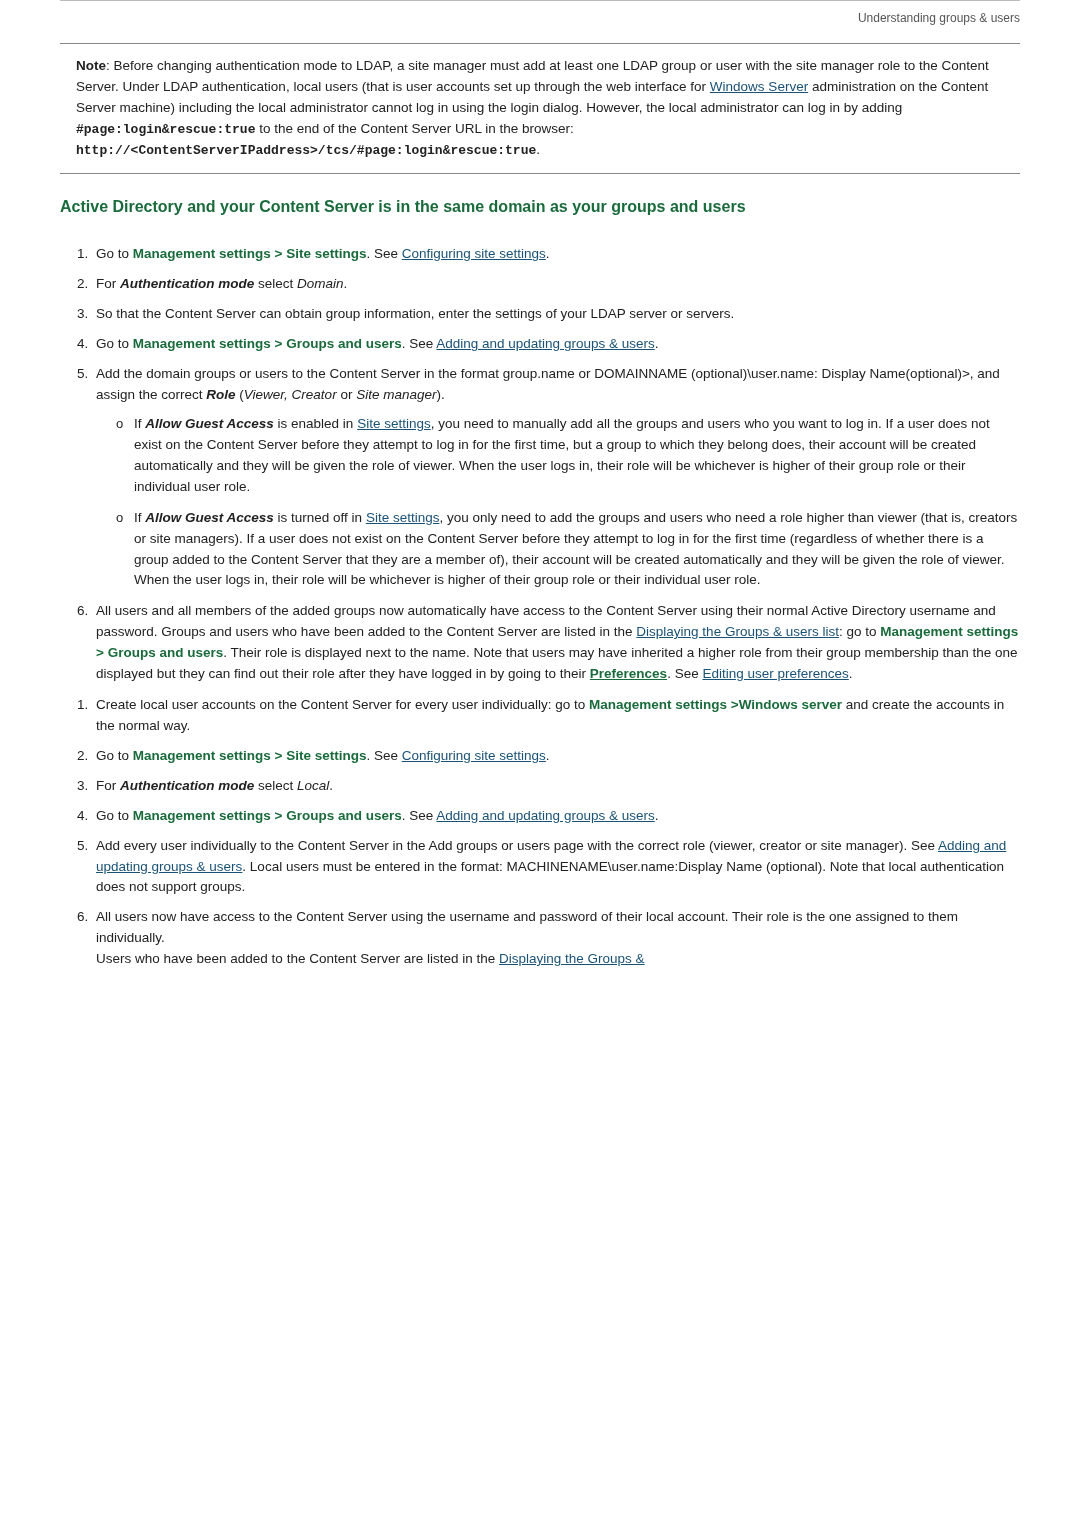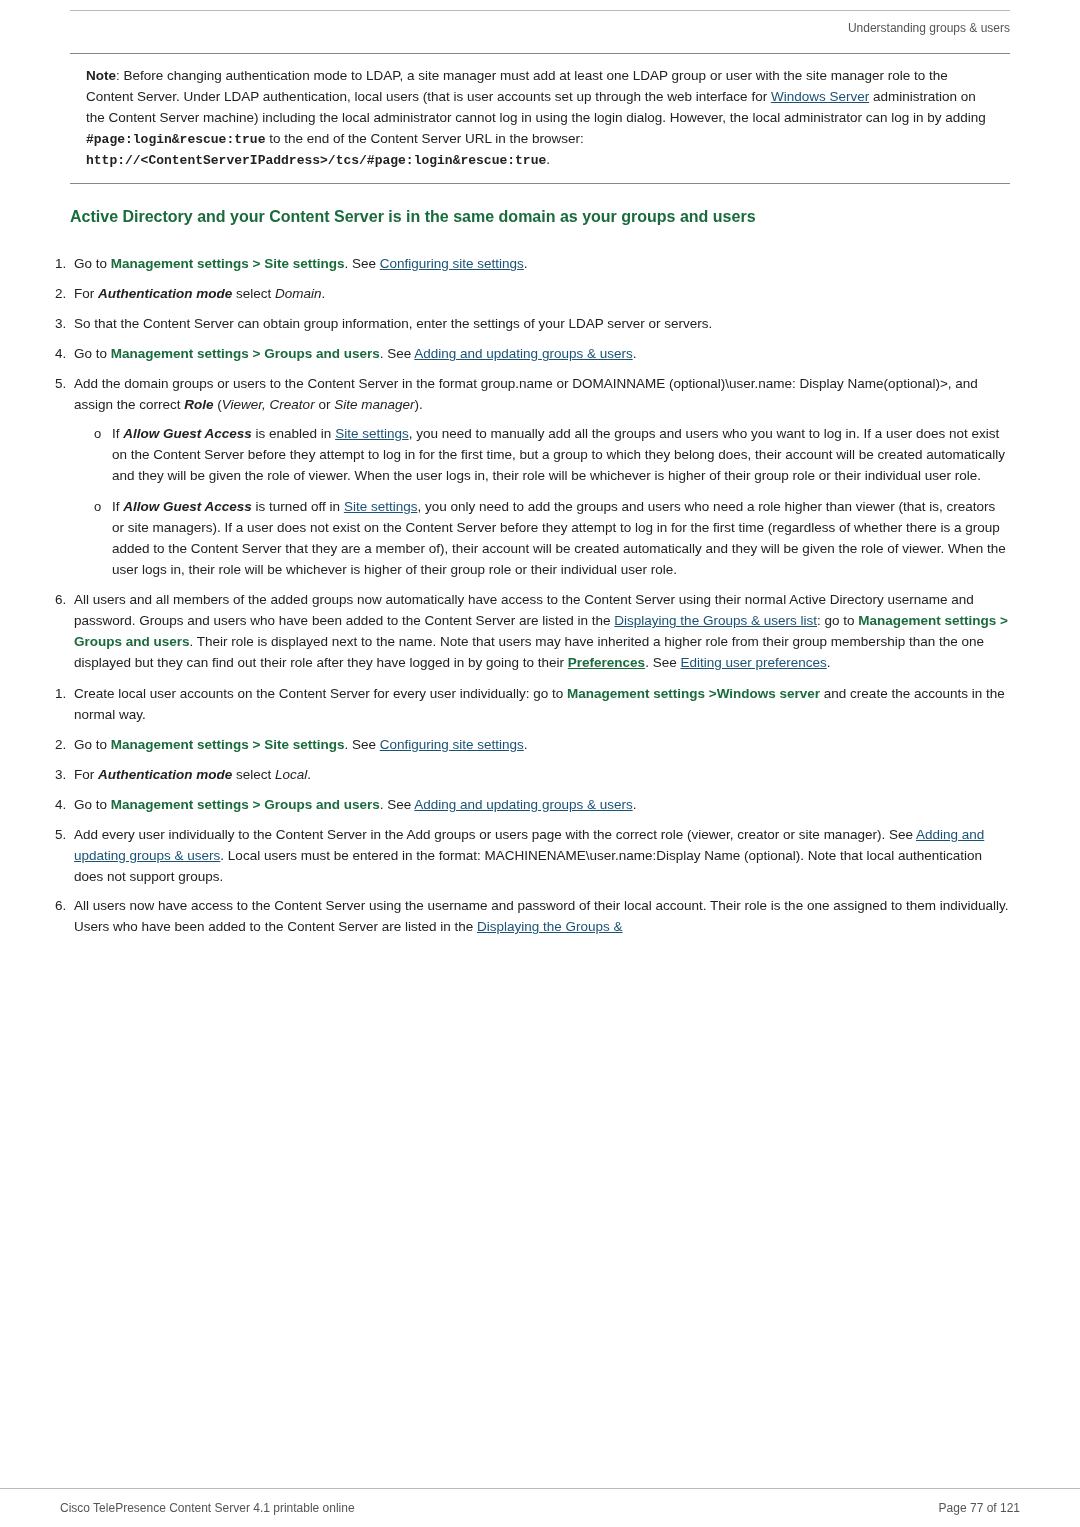--- a/index.html
+++ b/index.html
@@ -8,21 +8,21 @@
       font-size: 13.5px;
       color: #222;
       background: #fff;
       width: 1080px;
       min-height: 1527px;
       position: relative;
     }
     .page {
       width: 1080px;
       min-height: 1527px;
-      padding: 10px;
+      padding: 0;
       position: relative;
     }
     .top-rule {
       border-top: 1px solid #bbb;
       margin: 0 60px;
     }
     .header-area {
       padding: 10px 60px 0 60px;
       text-align: right;
       font-size: 12px;
@@ -51,20 +51,21 @@
       line-height: 1.4;
     }
     h3 {
       font-size: 15px;
       color: #1a6b3c;
       font-weight: bold;
       margin-top: 28px;
       margin-bottom: 12px;
     }
     ol.main-list {
+      margin-left: 32px;
       margin-bottom: 10px;
     }
     ol.main-list > li {
       margin-bottom: 9px;
       line-height: 1.55;
       padding-left: 4px;
     }
     ul.sub-list {
       list-style: none;
       margin-left: 20px;
@@ -198,17 +199,13 @@
       </li>
 
       <li>
         All users now have access to the Content Server using the username and password of their local account. Their role is the one assigned to them individually.<br>
         Users who have been added to the Content Server are listed in the <a href="#">Displaying the Groups &amp;</a>
       </li>
     </ol>
 
   </div>
 
-  <div class="footer">
-    <span>Cisco TelePresence Content Server 4.1 printable online</span>
-    <span>Page 77 of 121</span>
-  </div>
 </div>
 
 </body></html>

